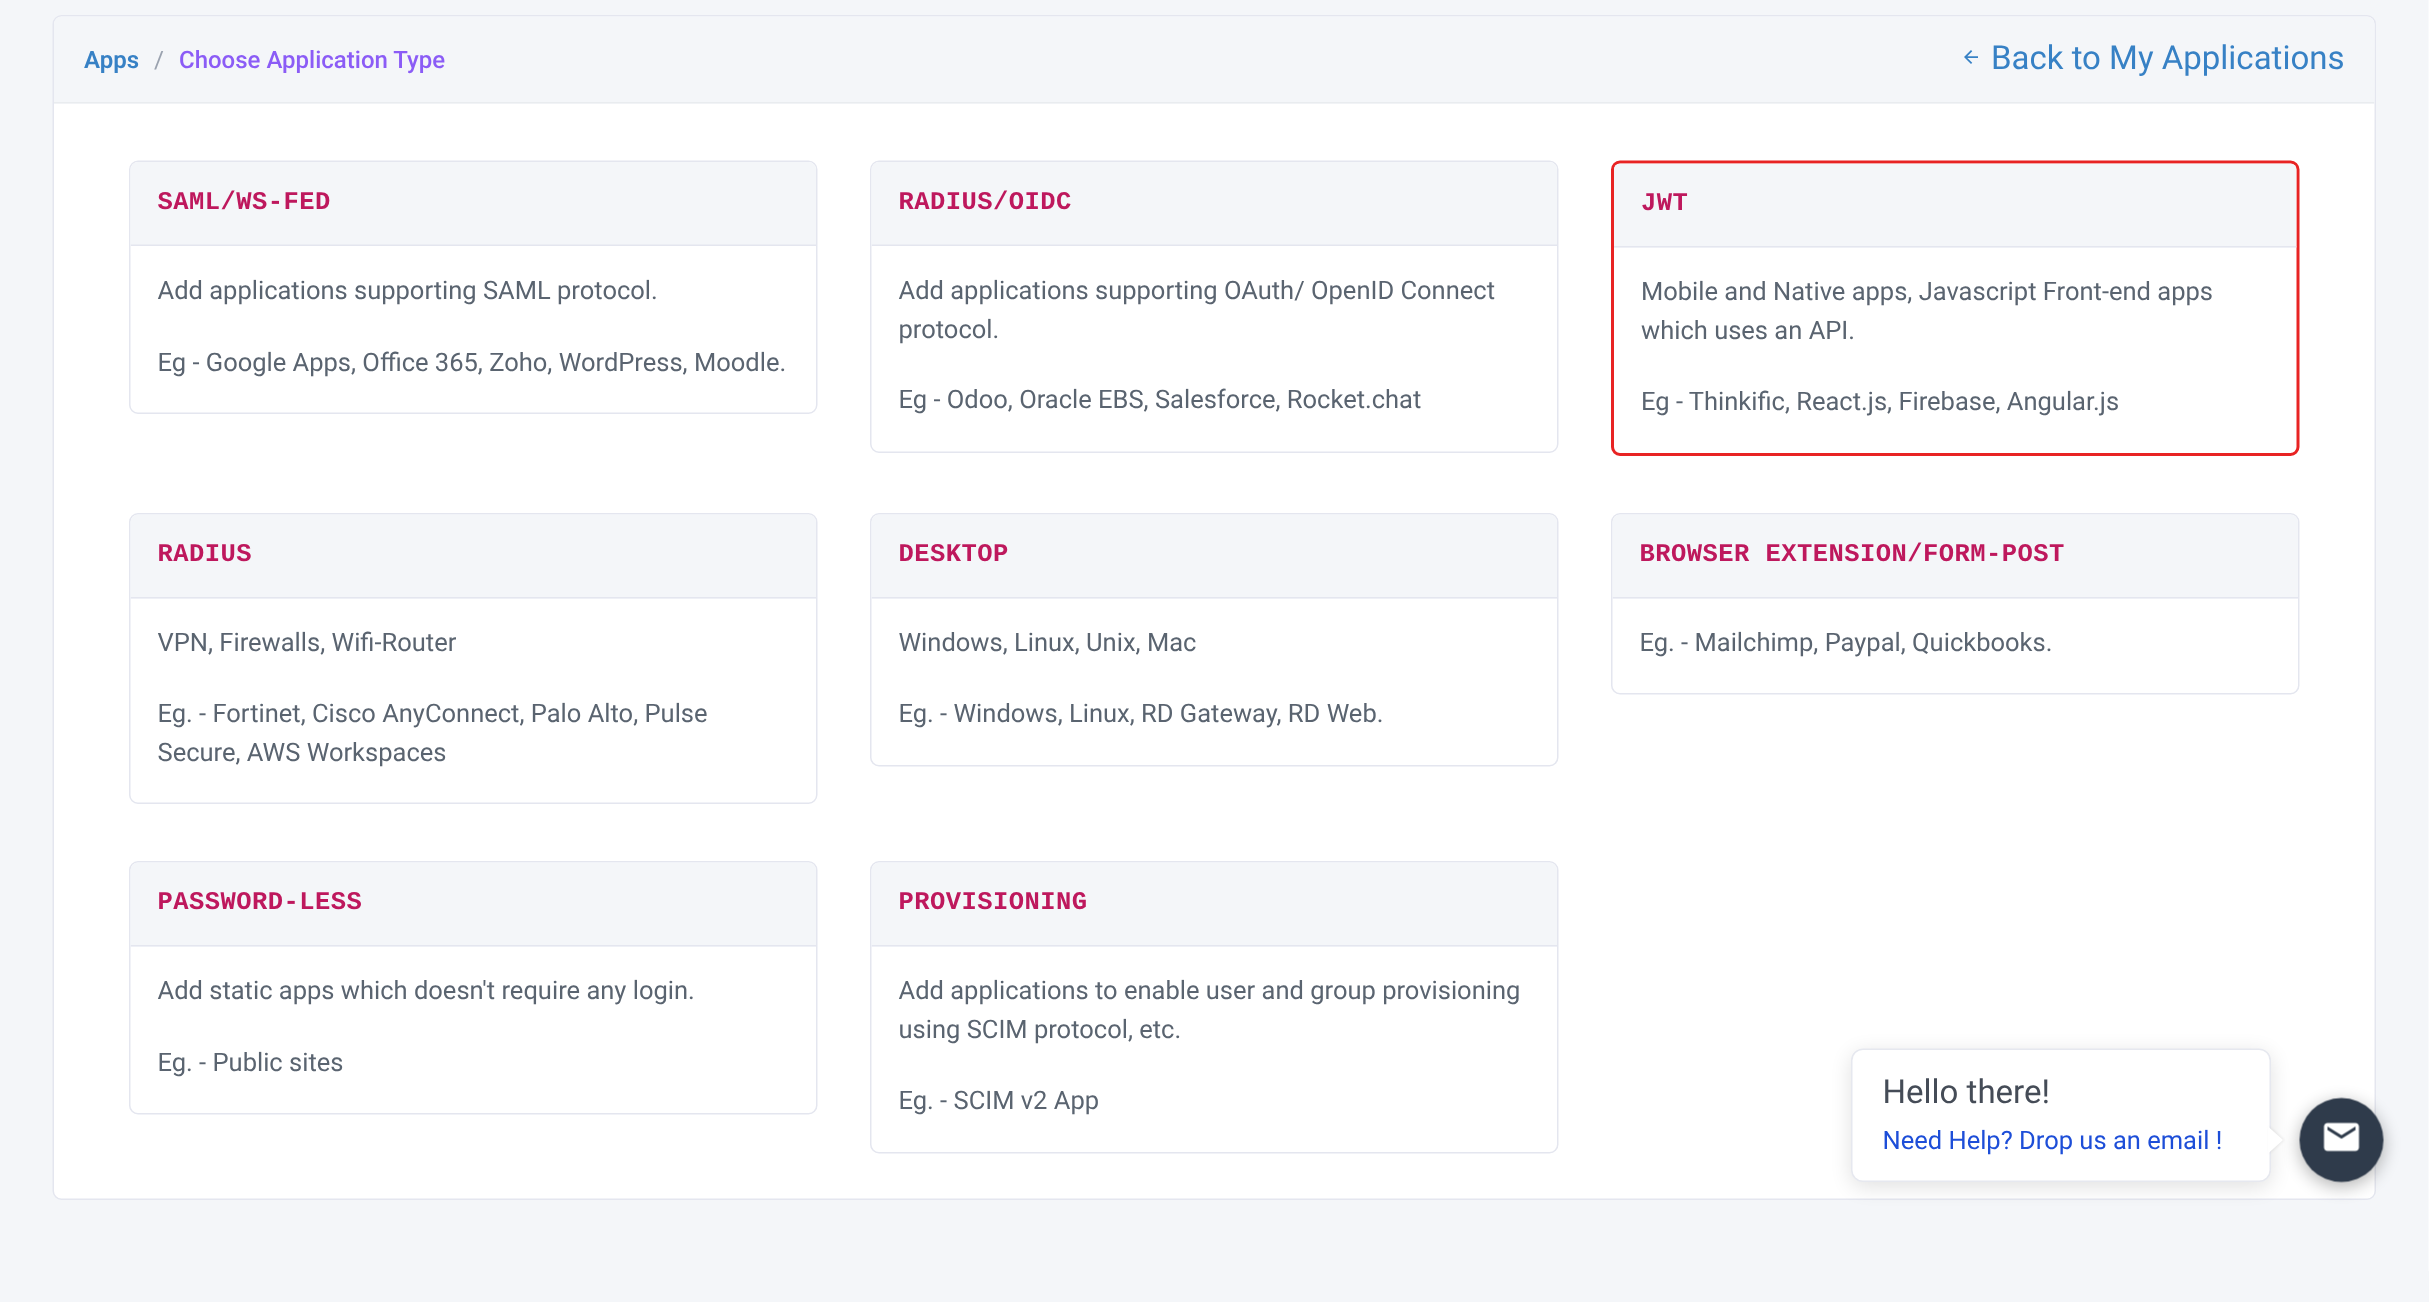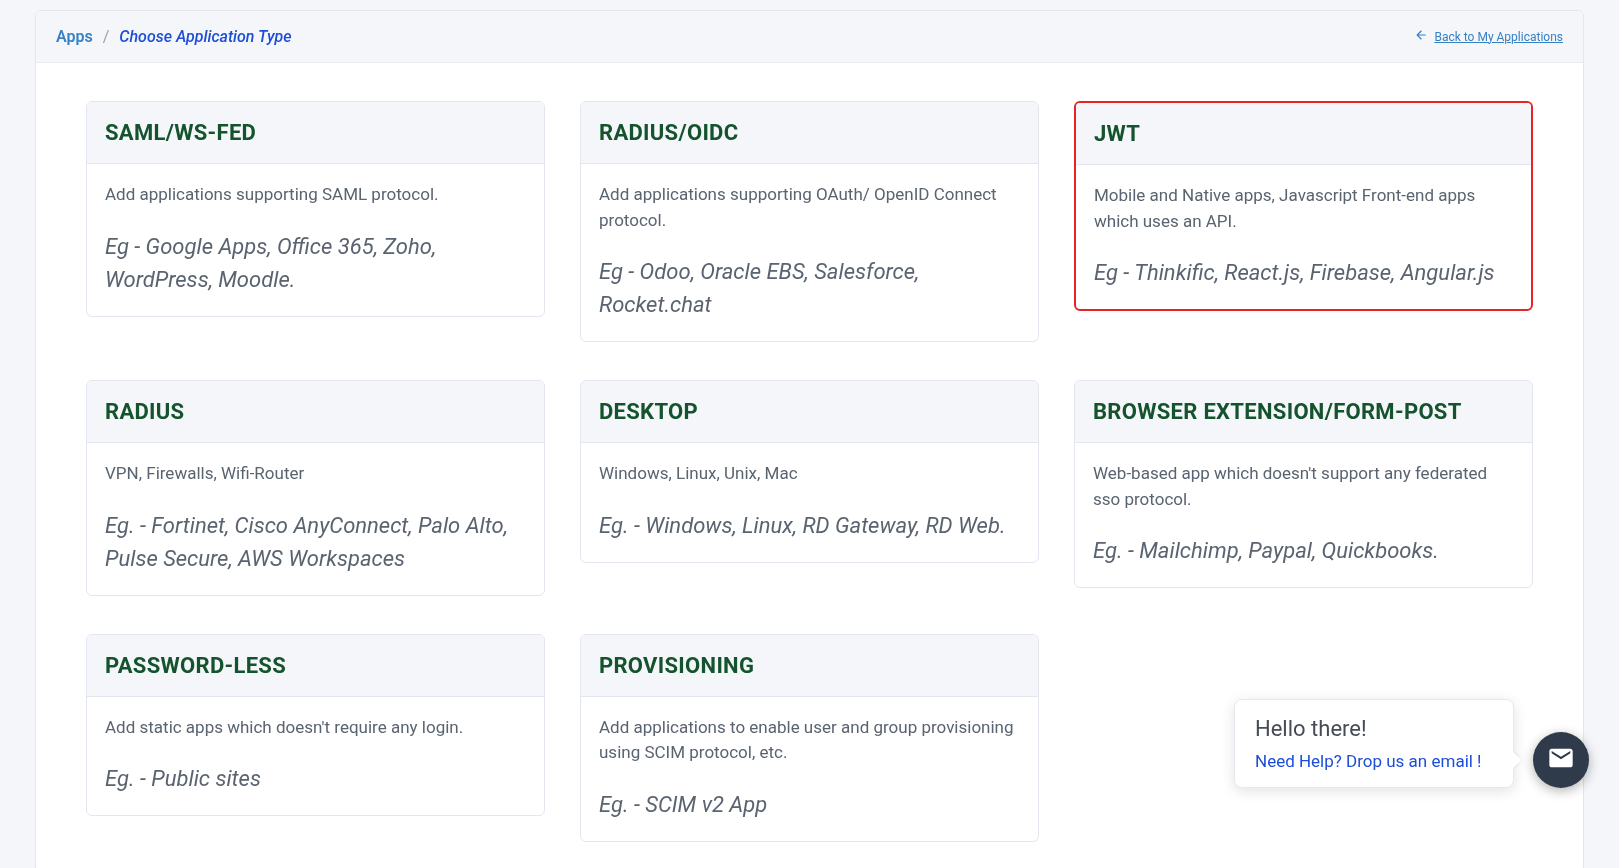--- a/index.html
+++ b/index.html
@@ -35,32 +35,30 @@
       font-size: 16px;
     }
     .breadcrumb .link {
       color: #3781c5;
       font-weight: 600;
     }
     .breadcrumb .sep {
       color: #9aa2af;
     }
     .breadcrumb .current {
-      color: #1d4ed8;
+      color: #8b5cf6;
       font-weight: 500;
-      font-style: italic;
     }
     .back-link {
       color: #3781c5;
-      font-size: 12px;
+      font-size: 22px;
       display: flex;
       align-items: center;
       gap: 6px;
       cursor: pointer;
-      text-decoration: underline;
     }
     .back-link .icon {
       font-size: 16px;
     }
     .content {
       padding: 38px 50px 30px 50px;
     }
     .grid {
       display: grid;
       grid-template-columns: repeat(3, 1fr);
@@ -76,41 +74,41 @@
     }
     .card.highlighted {
       border: 2px solid #e82323;
     }
     .card-header {
       background: #f4f6f9;
       padding: 18px 18px;
       border-bottom: 1px solid #e4e6ef;
     }
     .card-title {
-      font-size: 22px;
+      font-size: 17px;
       font-weight: 700;
-      color: #14532d;
+      color: #be185d;
       letter-spacing: 0.3px;
+      font-family: Liberation Mono, monospace;
     }
     .card-body {
       padding: 18px 18px 20px 18px;
       display: flex;
       flex-direction: column;
       gap: 22px;
     }
     .card-desc {
       font-size: 17px;
       color: #5a6470;
       line-height: 1.5;
     }
     .card-eg {
-      font-size: 22px;
+      font-size: 17px;
       color: #5a6470;
       line-height: 1.5;
-      font-style: italic;
     }
     .chat-bubble {
       position: fixed;
       right: 105px;
       bottom: 80px;
       background: #fff;
       border: 1px solid #e6e8ef;
       border-radius: 8px;
       box-shadow: 0 3px 14px rgba(0,0,0,0.12);
       padding: 16px 20px;
@@ -228,21 +226,20 @@
           <div class="card-desc">Windows, Linux, Unix, Mac</div>
           <div class="card-eg">Eg. - Windows, Linux, RD Gateway, RD Web.</div>
         </div>
       </div>
 
       <div class="card">
         <div class="card-header">
           <div class="card-title">BROWSER EXTENSION/FORM-POST</div>
         </div>
         <div class="card-body">
-          <div class="card-desc">Web-based app which doesn't support any federated sso protocol.</div>
           <div class="card-eg">Eg. - Mailchimp, Paypal, Quickbooks.</div>
         </div>
       </div>
 
       <div class="card">
         <div class="card-header">
           <div class="card-title">PASSWORD-LESS</div>
         </div>
         <div class="card-body">
           <div class="card-desc">Add static apps which doesn't require any login.</div>

